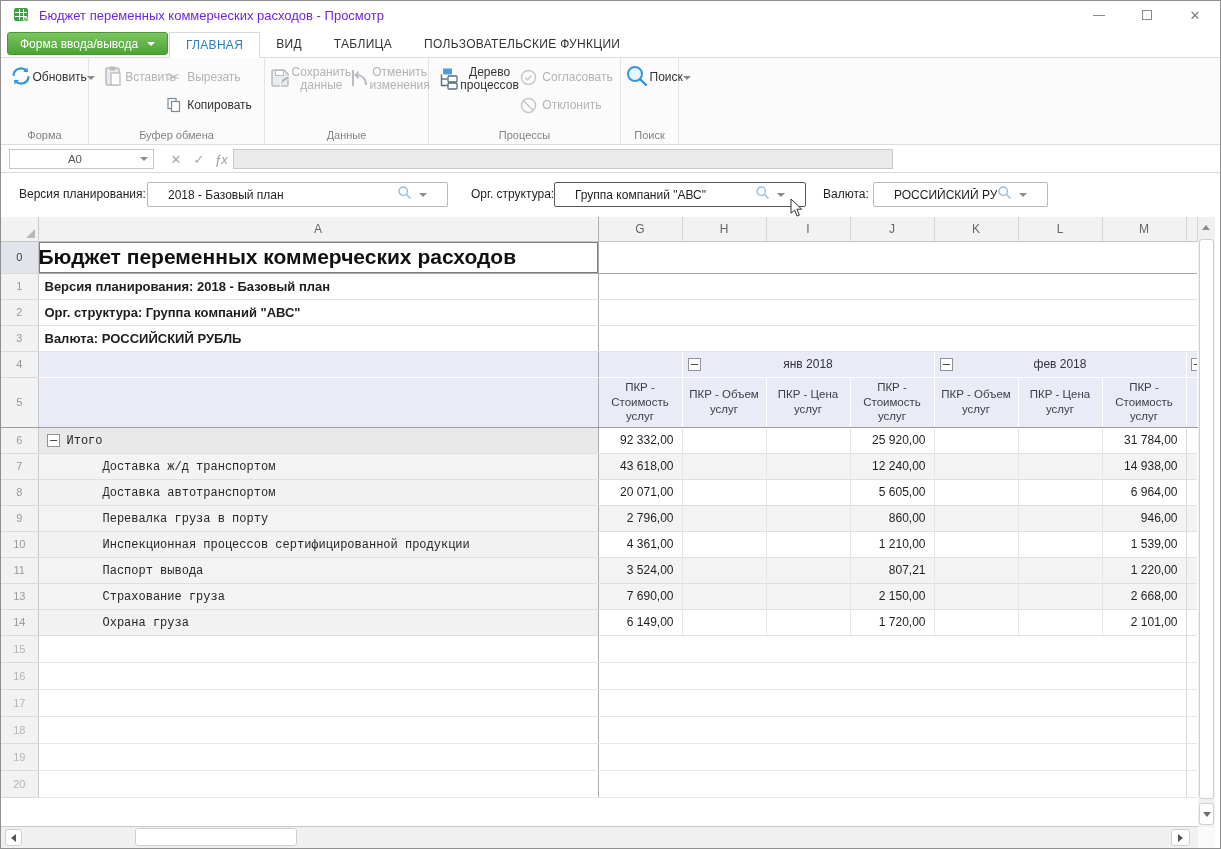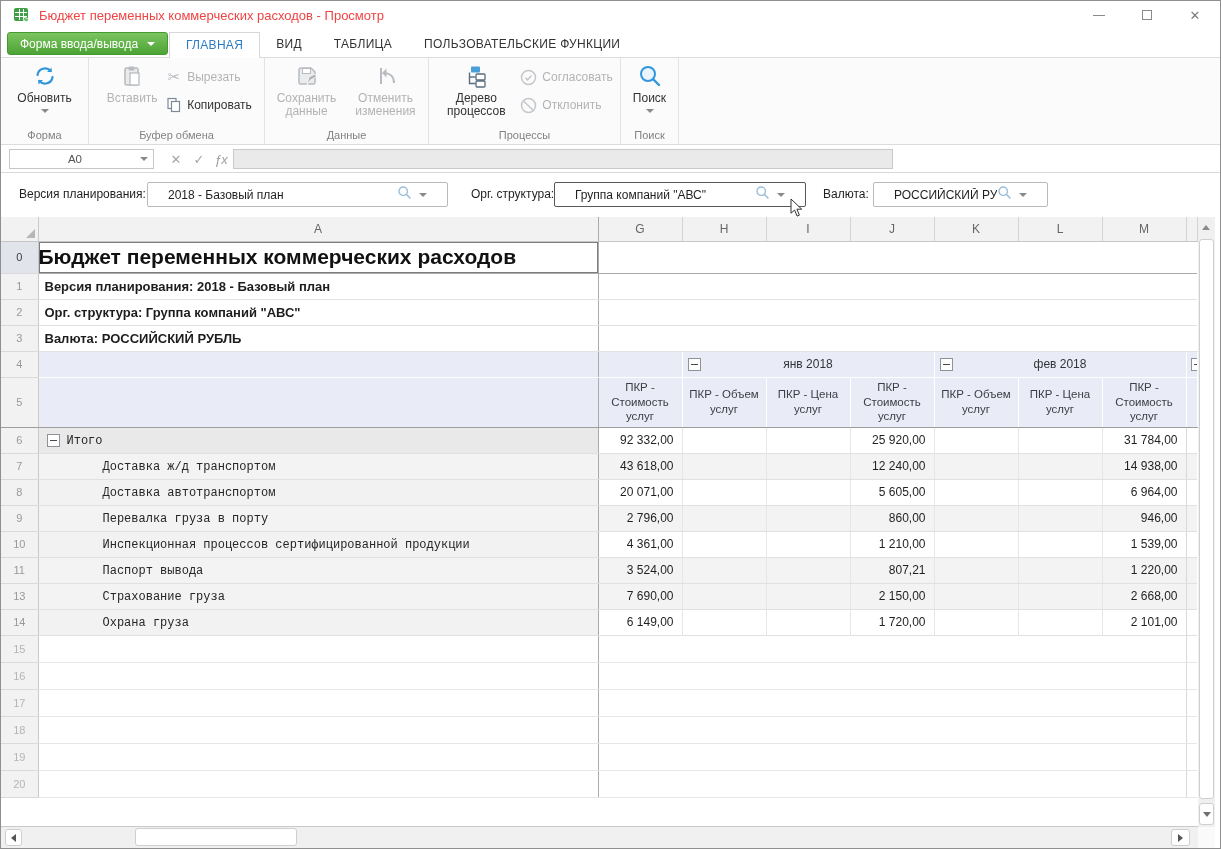--- a/index.html
+++ b/index.html
@@ -3,42 +3,42 @@
 <meta charset="utf-8">
 <style>
   * { margin:0; padding:0; box-sizing:border-box; }
   html,body { background:#fff; }
   body { font-family:"Liberation Sans", sans-serif; width:1221px; height:849px; position:relative; }
   .window { position:absolute; left:0; top:0; width:1221px; height:849px; border:1px solid #8f8f8f; background:#fff; overflow:hidden; }
 
   
   .titlebar { position:absolute; left:0; top:0; width:1219px; height:28px; display:flex; align-items:center; padding-left:12px; background:#fff; }
   .app-icon { width:18px; height:18px; margin-right:8px; flex:none; }
-  .title-text { font-size:13px; color:#ef4444; }
+  .title-text { font-size:13px; color:#6d28d9; }
   .win-controls { position:absolute; right:8px; top:0; height:28px; display:flex; align-items:center; gap:26px; padding-right:6px; }
   .wc { width:22px; height:22px; display:flex; align-items:center; justify-content:center; color:#7d7d7d; font-size:13px; cursor:default; }
   .wc .min-glyph { display:block; width:12px; height:1px; background:#8a8a8a; }
   .wc .max-glyph { display:block; width:10px; height:10px; border:1px solid #8a8a8a; }
 
   
   .tabbar { position:absolute; left:0; top:28px; width:1219px; height:29px; background:#fff; border-bottom:1px solid #dcdcdc; }
   .form-menu { position:absolute; left:6px; top:3px; height:23px; display:flex; align-items:center; gap:9px; padding:0 12px; border:1px solid #459a2f; border-radius:3px; background:linear-gradient(#7cc45f,#4ca335); color:#fff; font-size:12px; font-family:"Liberation Sans",sans-serif; cursor:pointer; }
   .caret { width:0; height:0; border-left:4px solid transparent; border-right:4px solid transparent; border-top:4px solid #777; display:inline-block; }
   .caret.white { border-top-color:#fff; }
   .tabs { position:absolute; left:168px; top:3px; height:26px; display:flex; }
   .tab { padding:0 16px; line-height:25px; font-size:12px; color:#333; letter-spacing:.3px; cursor:pointer; }
   .tab.active { color:#2b7cc1; background:#fff; border:1px solid #d8d8d8; border-bottom:1px solid #fff; margin-bottom:-1px; }
 
   
   .ribbon { position:absolute; left:0; top:57px; width:1219px; height:87px; background:#fbfbfb; border-bottom:1px solid #dcdcdc; display:flex; }
   .rgroup { height:86px; display:flex; flex-direction:column; border-right:1px solid #e4e4e4; }
   .rbody { flex:1; display:flex; align-items:flex-start; justify-content:center; padding-top:3px; }
   .gname { height:16px; text-align:center; font-size:11px; color:#828282; line-height:14px; }
   .rbtn { cursor:pointer; }
-  .rbtn.big { width:72px; display:flex; flex-direction:column; align-items:center; padding-top:2px; }
+  .rbtn.big { width:72px; display:flex; flex-direction:row; align-items:center; padding-top:2px; }
   .rbtn.big .ric { width:26px; height:26px; display:flex; align-items:center; justify-content:center; }
   .rbtn.big .rlab { font-size:12px; color:#333; text-align:center; line-height:13px; margin-top:3px; }
   .rbtn.big .caret { margin-top:4px; border-top-color:#8a8a8a; }
   .rbtn.disabled .rlab, .smallcol .rbtn.disabled .slab { color:#b3b3b3; }
   .smallcol { display:flex; flex-direction:column; justify-content:center; gap:8px; padding-top:6px; }
   .rbtn.small { display:flex; align-items:center; gap:5px; height:20px; }
   .ric16 { width:17px; height:17px; display:flex; align-items:center; justify-content:center; font-size:14px; }
   .slab { font-size:12px; color:#333; white-space:nowrap; }
   .scissors-glyph { color:#b8bcc0; font-size:15px; }
 

